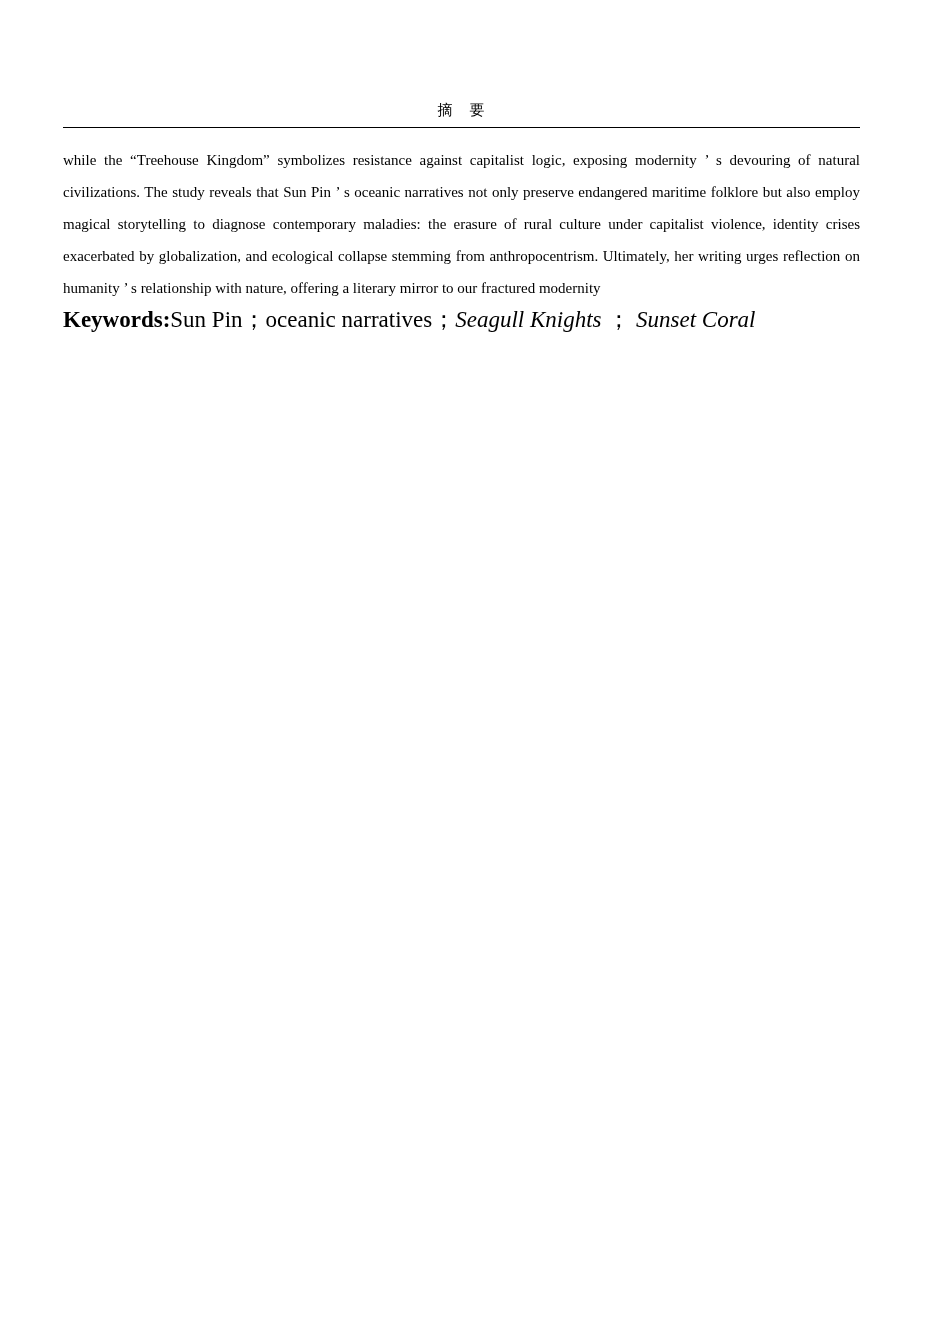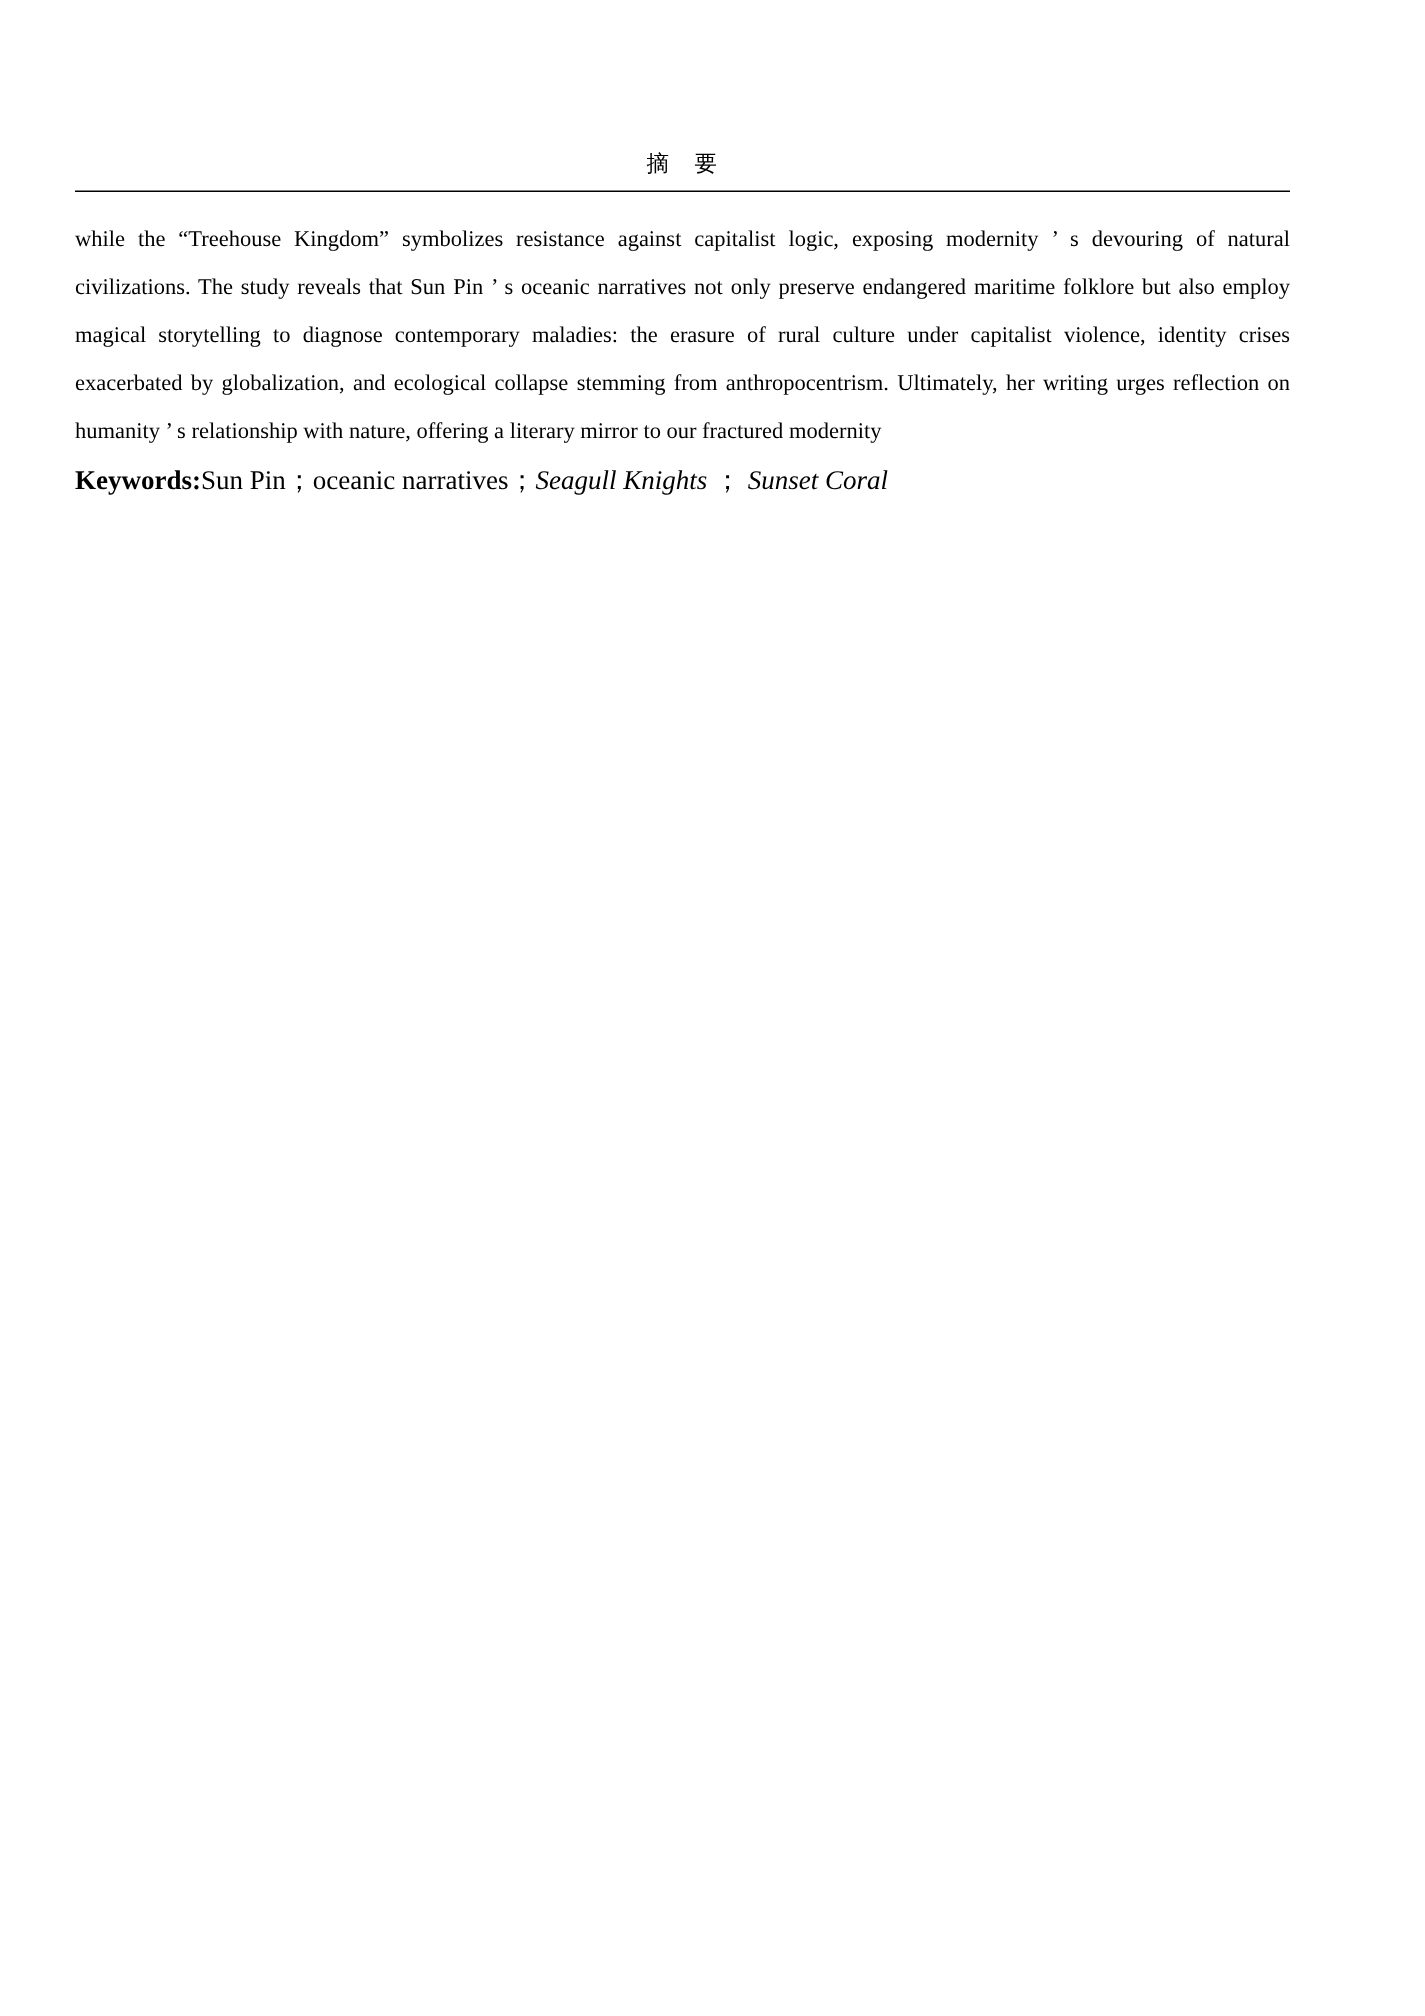--- a/index.html
+++ b/index.html
@@ -11,21 +11,21 @@
     width: 950px;
     height: 1344px;
     overflow: hidden;
     font-family: "Liberation Serif", "DejaVu Serif", serif;
     color: #000000;
   }
   .page {
     box-sizing: border-box;
     width: 950px;
     height: 1344px;
-    padding: 100px 90px 0 50px;
+    padding: 100px 90px 0 63px;
   }
   .header-title {
     text-align: center;
     font-size: 15px;
     line-height: 20px;
     padding-bottom: 7px;
     letter-spacing: 1px;
   }
   .header-rule {
     border: none;
@@ -35,21 +35,21 @@
   }
   .body-text {
     margin: 16px 0 0 0;
     font-size: 15px;
     line-height: 32px;
     text-align: justify;
     text-justify: inter-word;
   }
   .keywords {
     margin: 0;
-    font-size: 18px;
+    font-size: 23px;
     line-height: 32px;
   }
   .kw-label {
     font-weight: bold;
   }
   .kw-italic {
     font-style: italic;
   }
 </style>
 </head>

